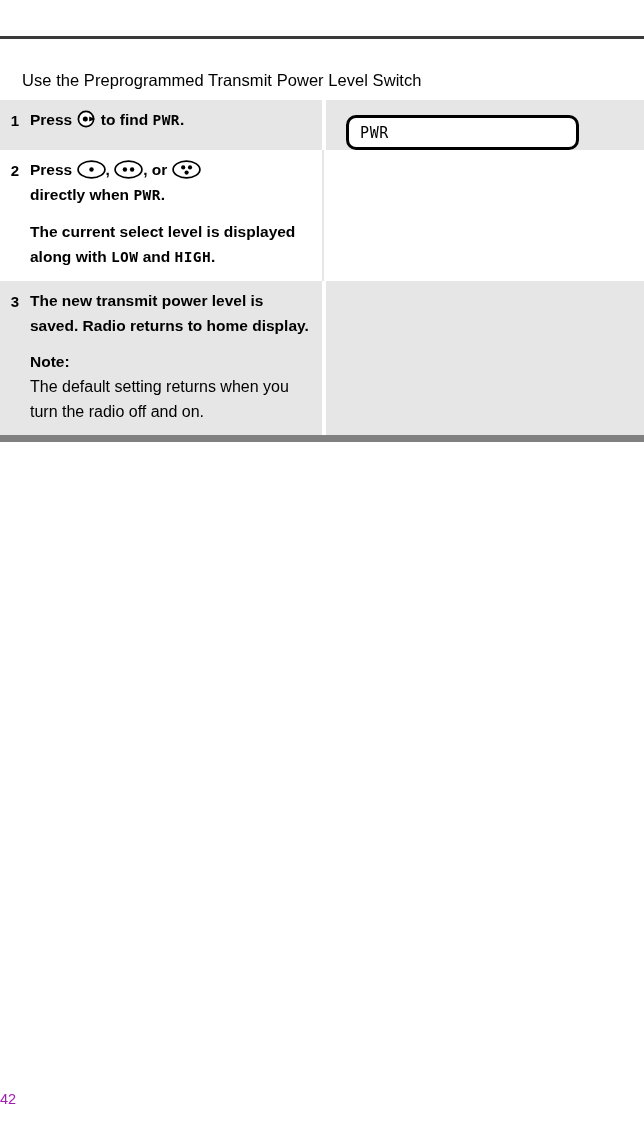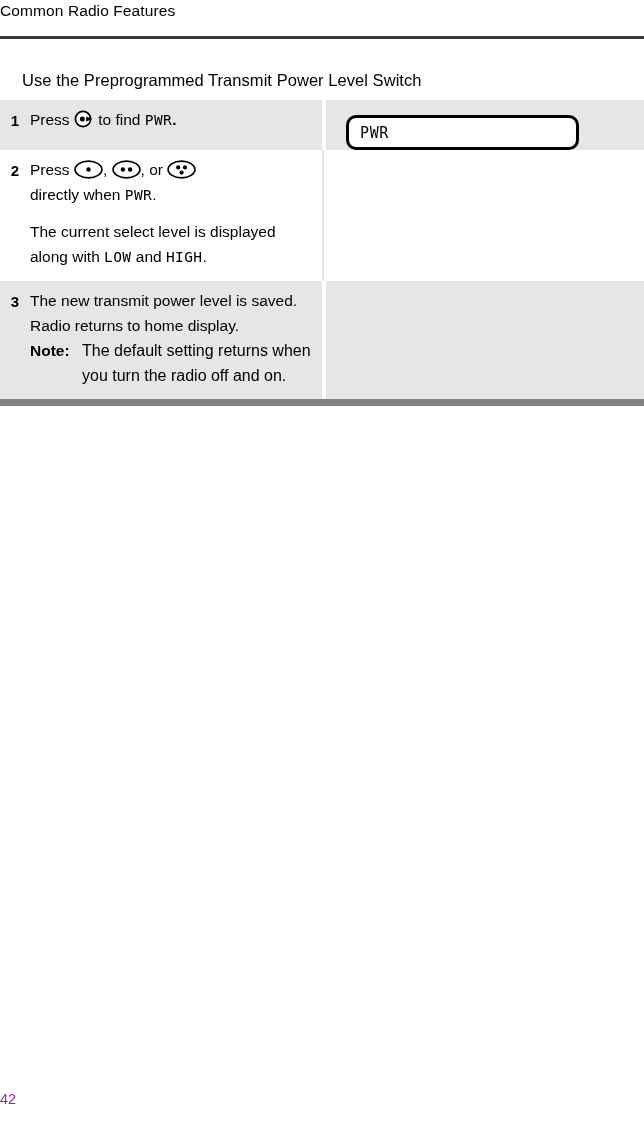--- a/index.html
+++ b/index.html
@@ -86,21 +86,21 @@
     font-size: 15px;
     font-weight: bold;
     line-height: 25px;
     padding-top: 1px;
   }
   .step-body {
     flex: 1;
     font-size: 15.5px;
     line-height: 25px;
   }
-  .step-body p { margin: 0; }
+  .step-body p { margin: 0; font-weight: bold; }
   .step-body p + p { margin-top: 11px; }
 
   .col-right {
     width: 322px;
     box-sizing: border-box;
     border-left: 2px solid #ffffff;
     padding: 0;
     position: relative;
   }
   .proc-row.shaded .col-right { border-left-color: #ffffff; }
@@ -154,21 +154,22 @@
   
   .icon {
     display: inline-block;
     vertical-align: -4px;
   }
   .icon svg { display: block; }
 
   .note-block {
     display: flex;
     align-items: flex-start;
-    margin-top: 0;
+    margin-top: 11px;
+    flex-direction: column;
   }
   .note-label {
     font-weight: bold;
     font-size: 15.5px;
     line-height: 25px;
     min-width: 52px;
   }
   .note-text {
     font-size: 16px;
     line-height: 25px;
@@ -182,21 +183,20 @@
     top: 1090px;
     font-size: 14.5px;
     line-height: 18px;
     color: #a21caf;
   }
 </style>
 </head>
 <body>
 
 <div class="page-header">
-  <div class="page-header-title">Common Radio Features</div>
   <div class="header-rule"></div>
 </div>
 
 <div class="section-heading">Use the Preprogrammed Transmit Power Level Switch</div>
 
 <div class="proc-table">
 
   <div class="proc-row shaded">
     <div class="col-left">
       <div class="step-num">1</div>

